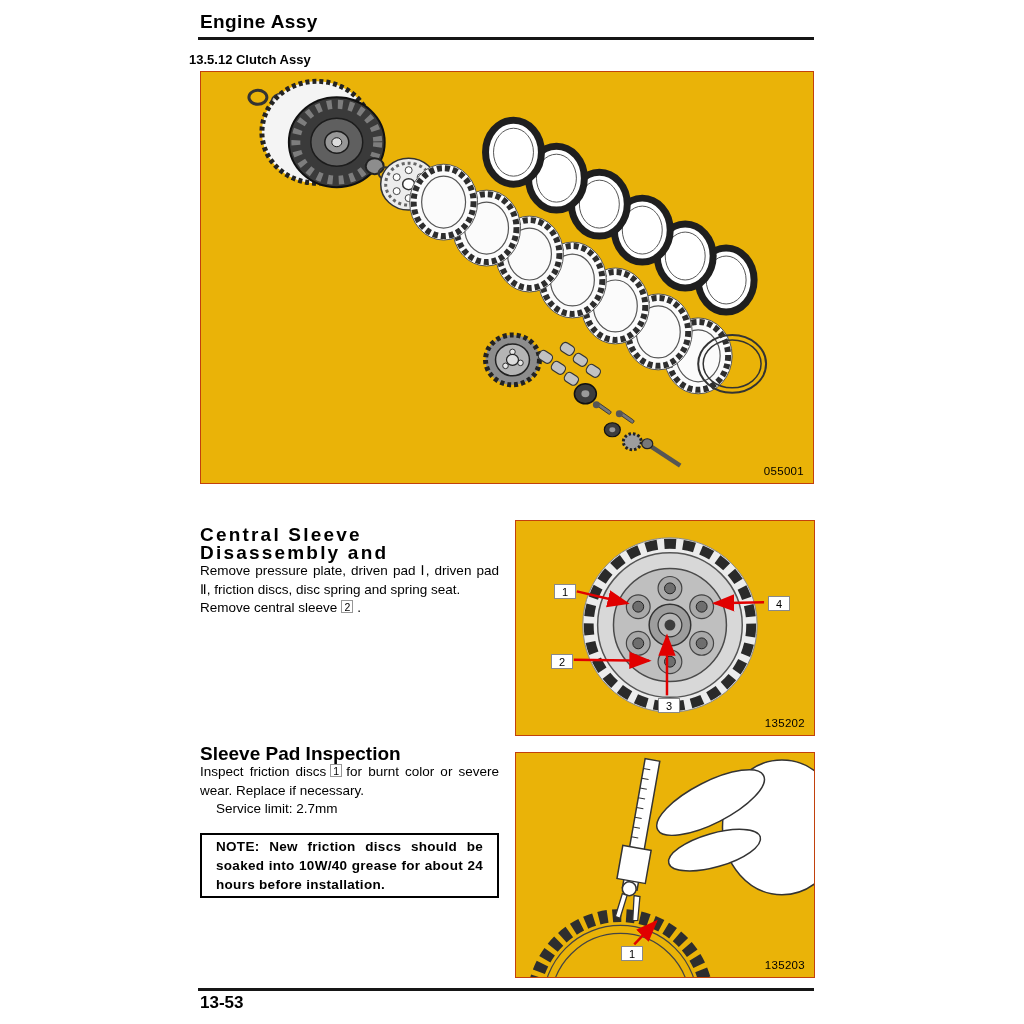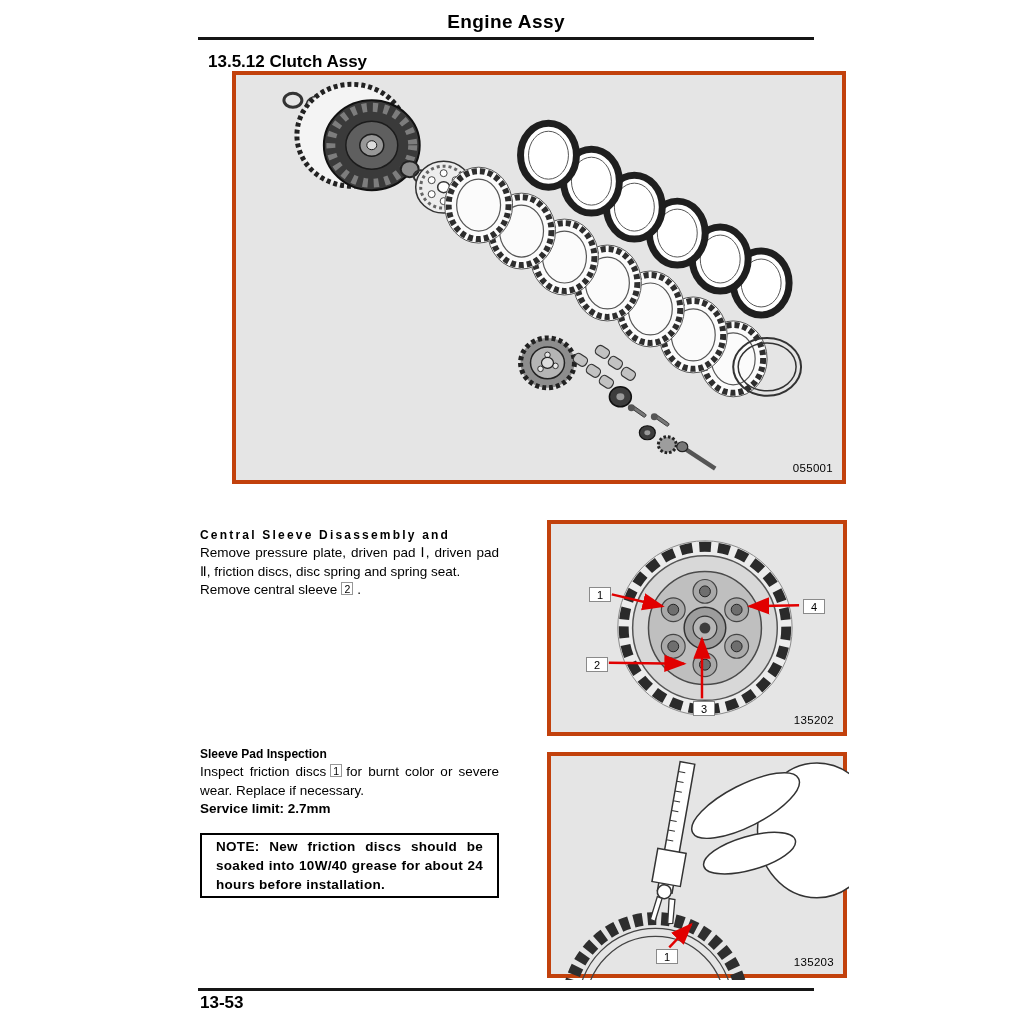--- a/index.html
+++ b/index.html
@@ -1,43 +1,43 @@
 <!DOCTYPE html>
 <html style="--arrow-red: #e10000; --rule-black: #161616;"><head>
 <meta charset="utf-8">
 <style>
   * { margin:0; padding:0; box-sizing:border-box; }
   html,body { width:1024px; height:1024px; background:#ffffff; color:#000;
               font-family:"Liberation Sans", sans-serif; }
   .page { position:relative; width:1024px; height:1024px; overflow:hidden; background:#fff; }
 
-  .header-title { position:absolute; top:11px; left:200px; width:612px; text-align:center;
+  .header-title { position:absolute; top:11px; left:200px; width:612px; text-align:left;
                   font-size:19px; font-weight:bold; letter-spacing:0.4px; }
   .header-rule  { position:absolute; top:37px; left:198px; width:616px; height:3px; background:#161616; }
 
-  .clutch-title { position:absolute; top:52px; left:208px; font-size:17px; font-weight:bold; }
-
-  .figure { position:absolute; border:4px solid #c2410c; background:#e5e5e5;margin-left:32px; }
+  .clutch-title { position:absolute; top:52px; left:189px; font-size:13px; font-weight:bold; }
+
+  .figure { position:absolute; border:1px solid #c2410c; background:#eab308; }
   .fig-exploded  { top:71px;  left:200px; width:614px; height:413px; }
   .fig-assembled { top:520px; left:515px; width:300px; height:216px; }
   .fig-caliper   { top:752px; left:515px; width:300px; height:226px; }
   .figure svg { position:absolute; left:0; top:0; }
   .fig-code { position:absolute; right:9px; bottom:6px; font-size:11.5px; letter-spacing:0.3px; }
 
   .col { position:absolute; left:200px; width:299px; }
   .sec-central { top:526px; }
   .sec-brake   { top:745px; }
 
-  .h2 { font-size:12px; font-weight:bold; line-height:18px; }
+  .h2 { font-size:19px; font-weight:bold; line-height:18px; }
   .h2.spread { letter-spacing:2.2px; }
   .body { font-size:13.5px; line-height:18.5px; text-align:justify; }
   .ref { display:inline-block; min-width:12px; height:13px; line-height:12px; padding:0 2px;
          margin:0 4px; border:1px solid #979797; background:#fff; font-size:10.5px;
          text-align:center; vertical-align:1px; font-weight:normal; }
-  .service { font-size:13.5px; font-weight:bold; line-height:18.5px; }
+  .service { font-size:13.5px; font-weight:normal; line-height:18.5px;margin-left:16px; }
   .note-box { margin-top:14px; border:2px solid #000; padding:2px 14px; font-size:13.5px;
               font-weight:bold; line-height:19px; text-align:justify; letter-spacing:0.3px; }
 
   .callout { position:absolute; width:22px; height:15px; border:1px solid #8a8a8a; background:#fff;
              font-size:11px; line-height:14px; text-align:center; z-index:3; }
 
   .footer-rule { position:absolute; top:988px; left:198px; width:616px; height:3px; background:#161616; }
   .page-number { position:absolute; top:993px; left:200px; width:612px; 
                  font-size:17px; font-weight:bold; }
 </style>

